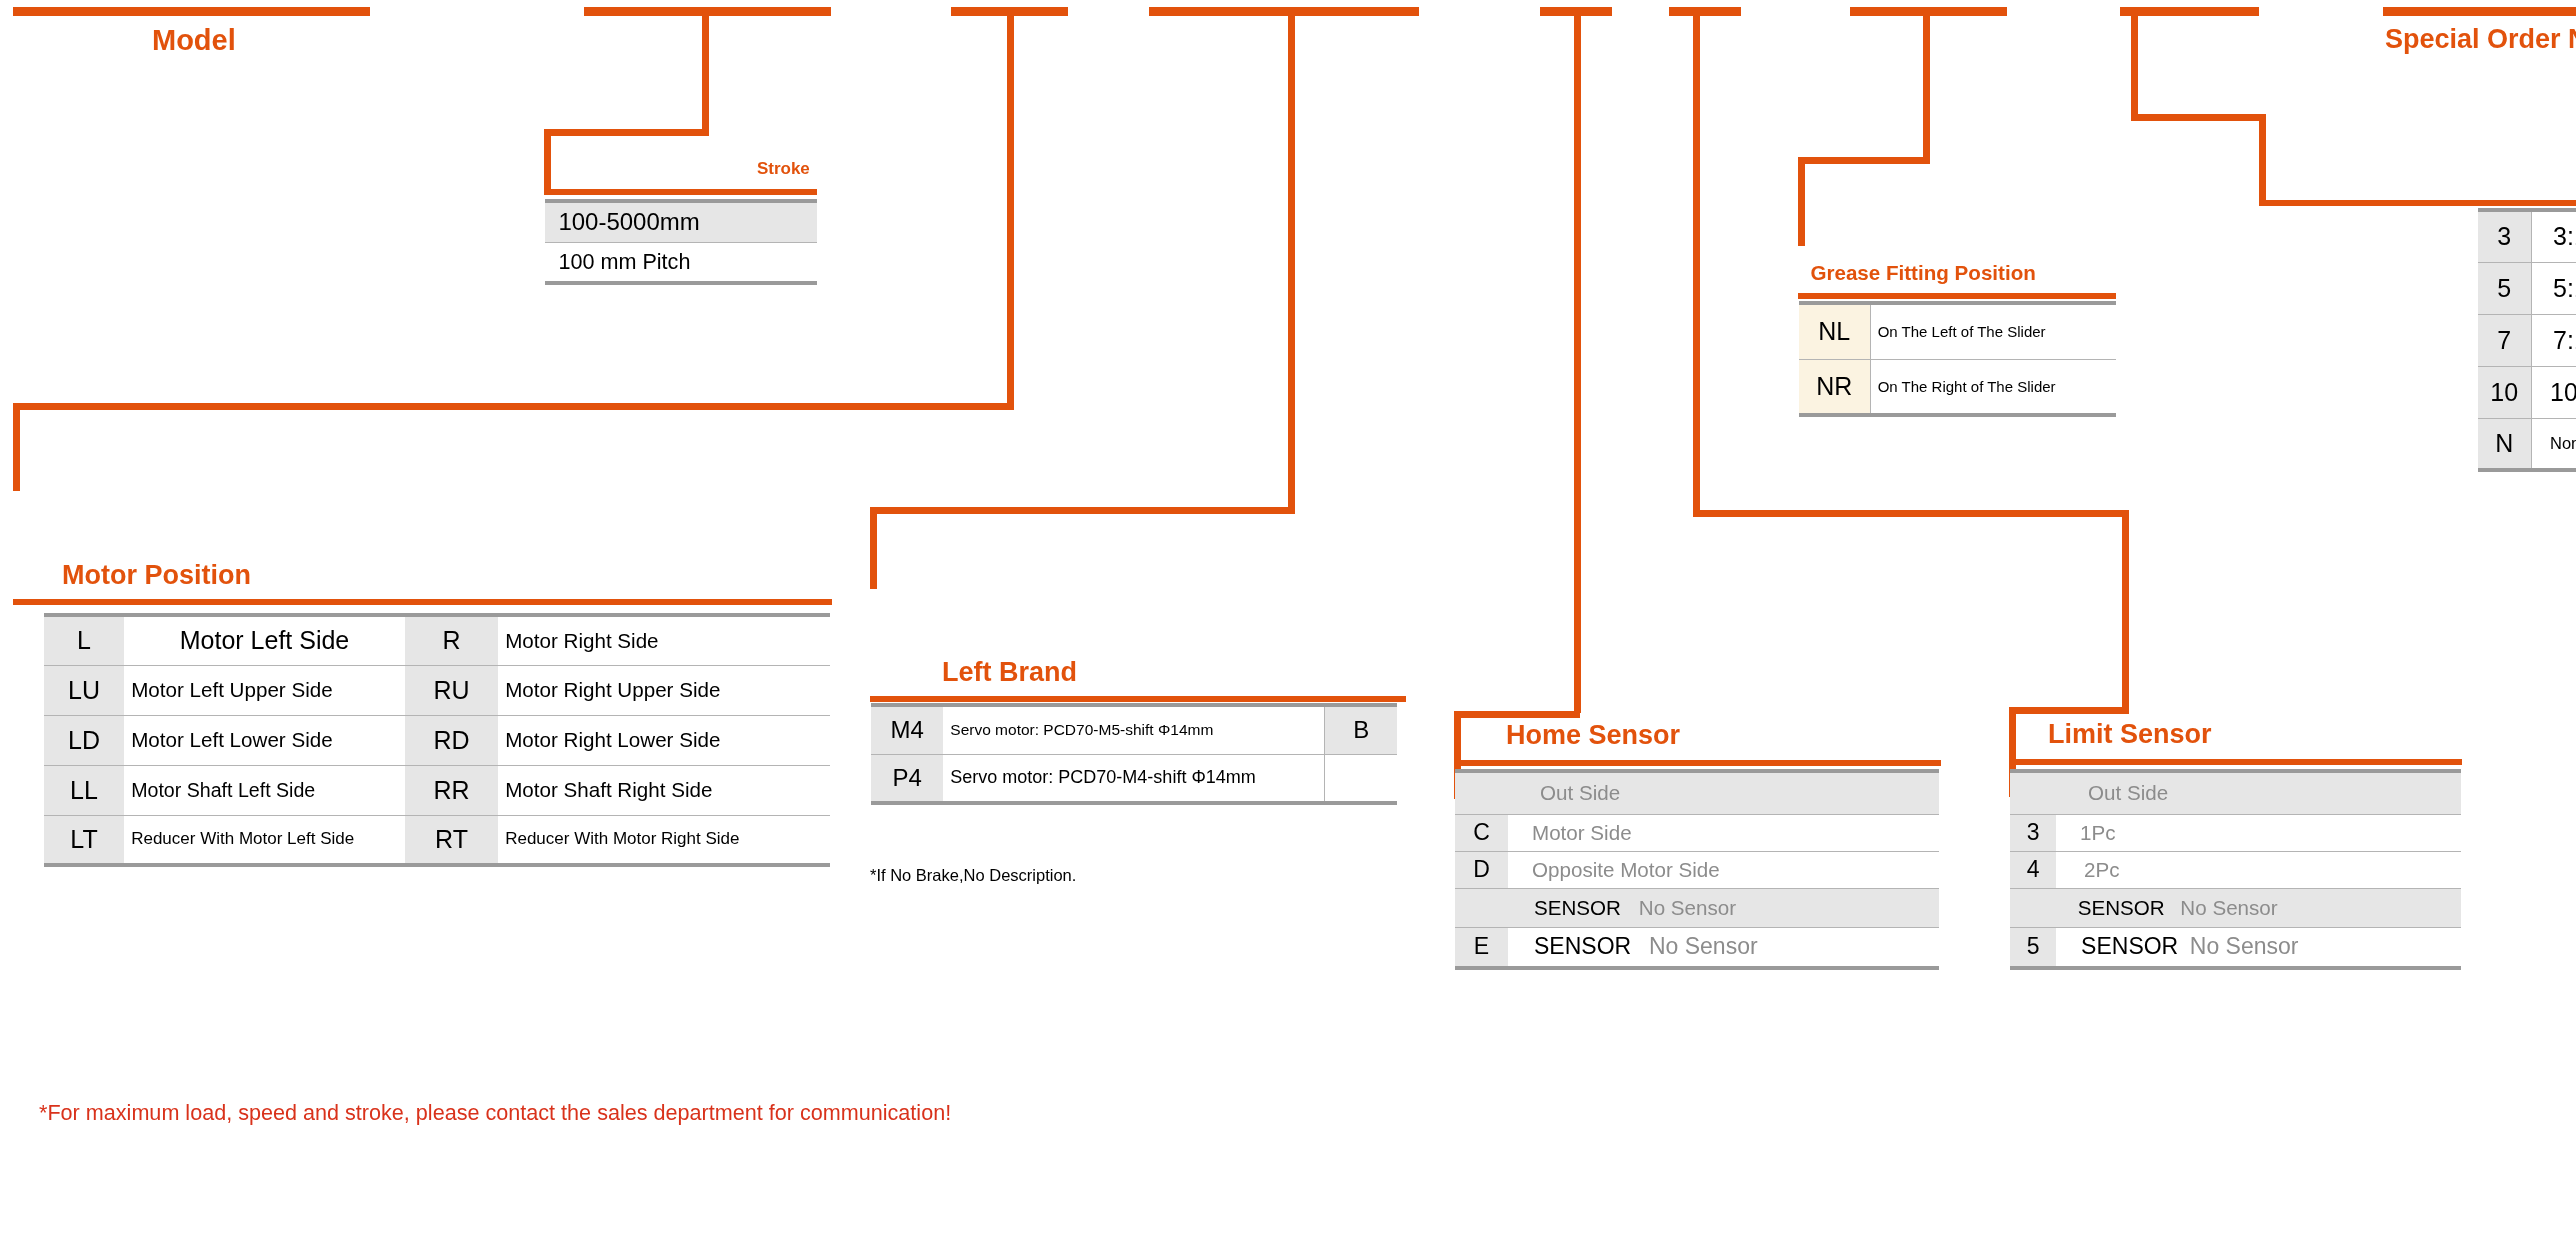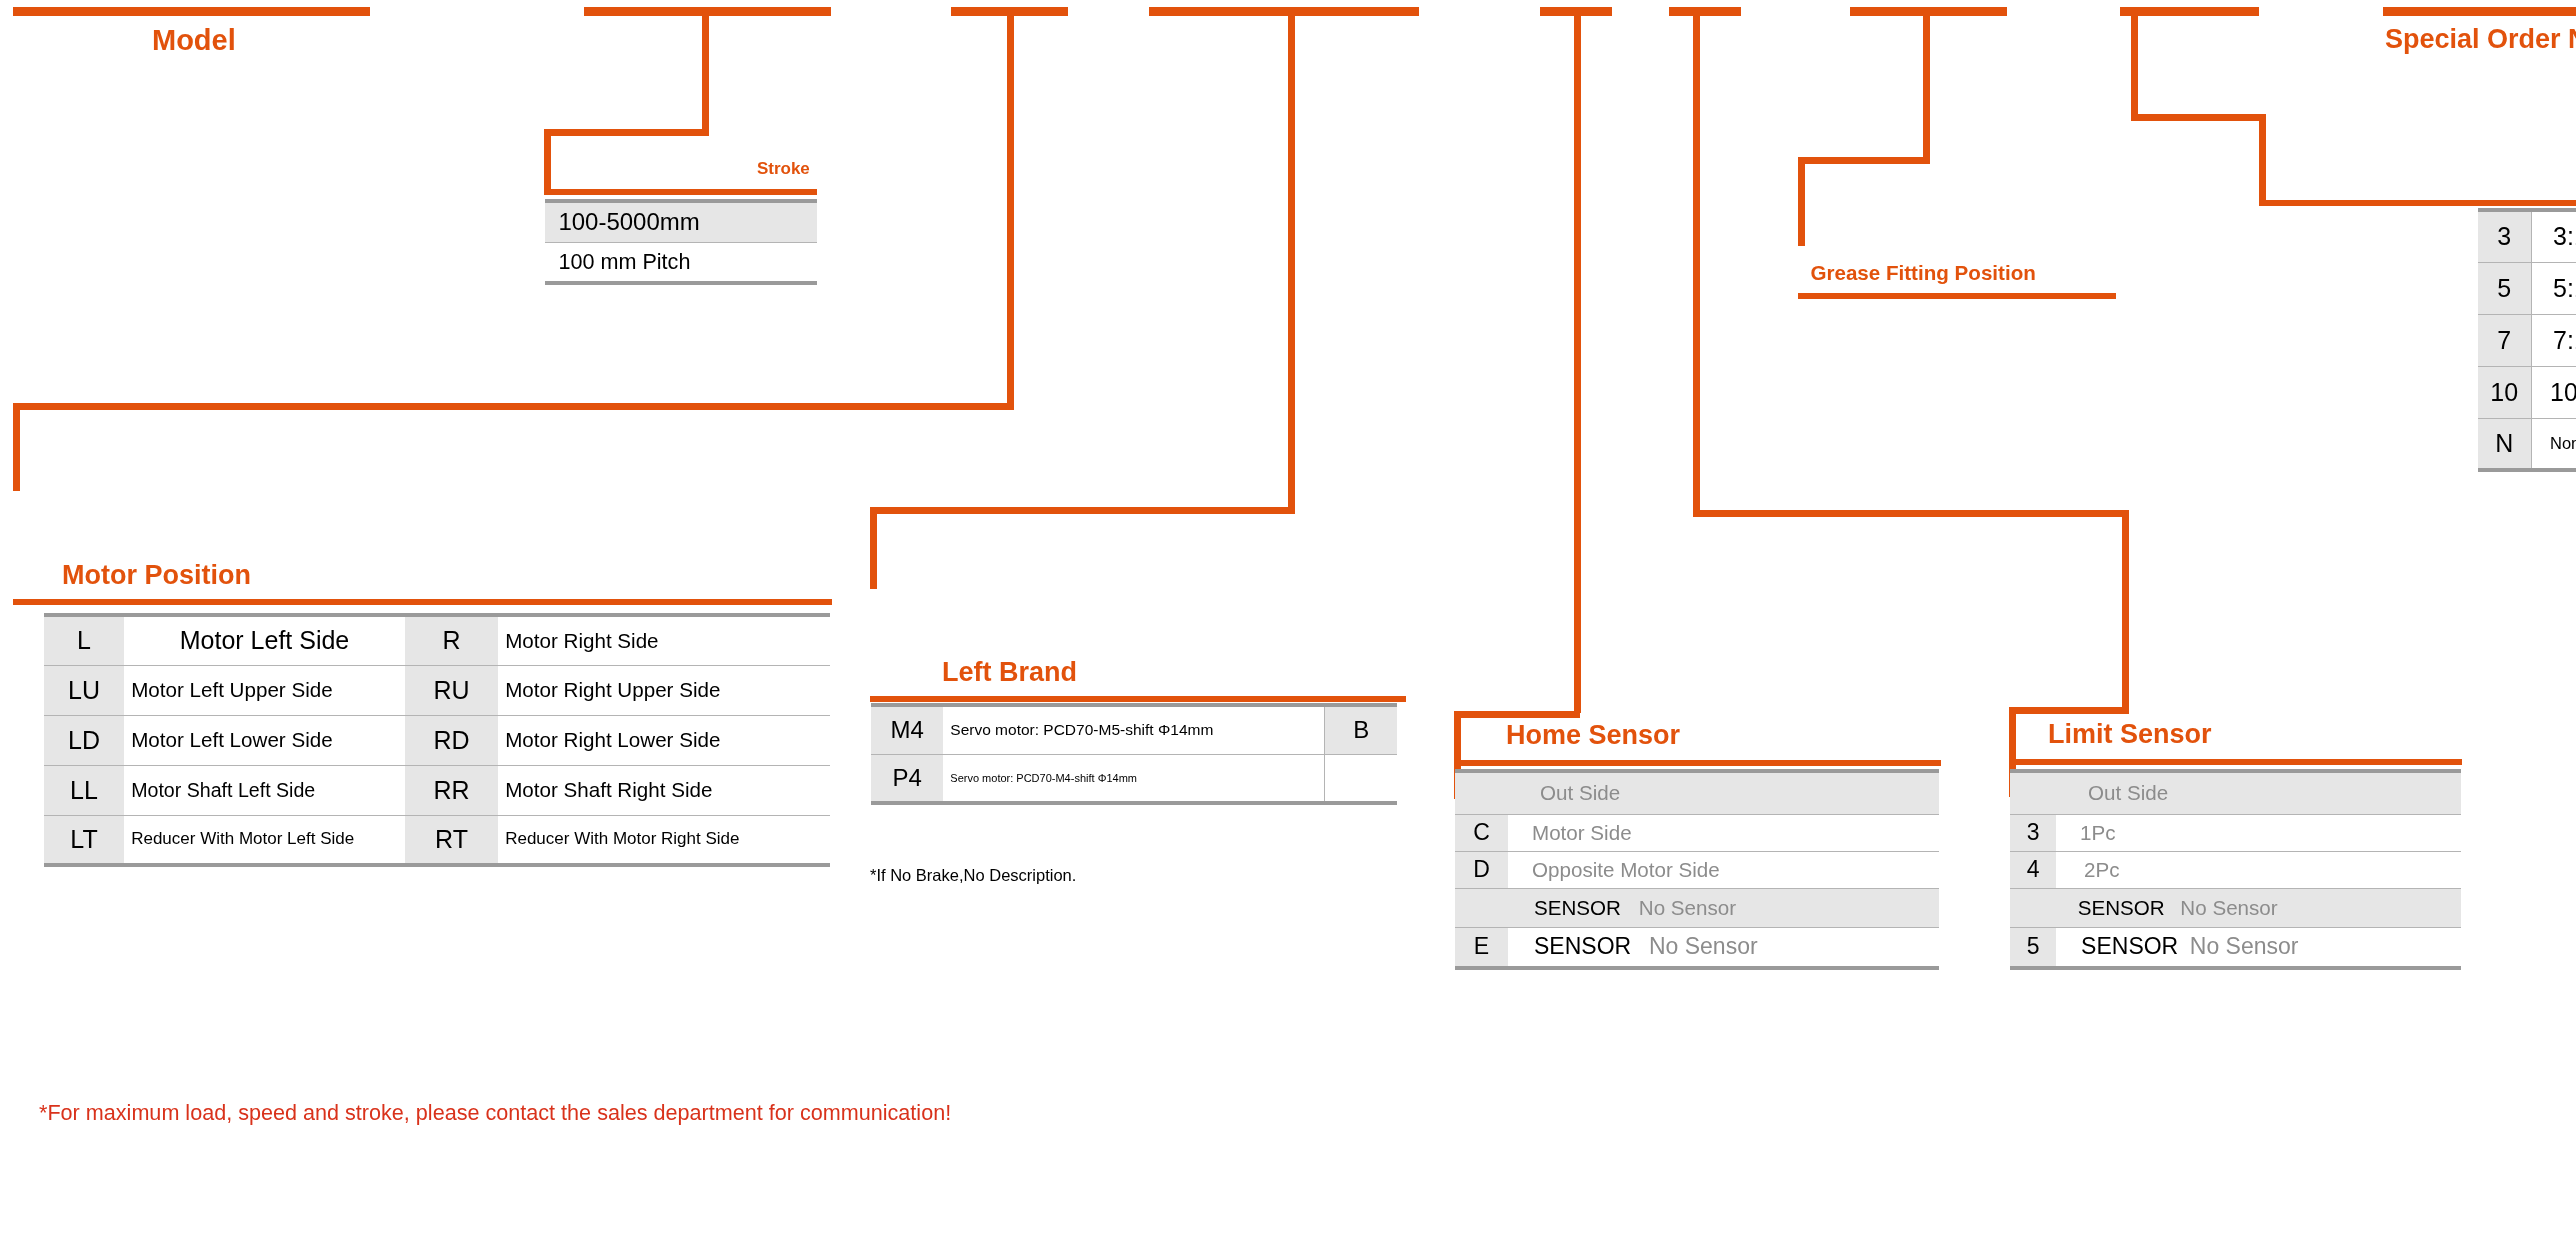--- a/index.html
+++ b/index.html
@@ -190,21 +190,21 @@
         <col style="width:72px">
       </colgroup>
     <tbody>
       <tr>
         <td class="k" style="font-size:24px;height:49px;">M4</td>
         <td class="v sep-col" style="font-size:15.5px;">Servo motor: PCD70-M5-shift Φ14mm</td>
         <td class="k" style="font-size:24px;">B</td>
       </tr>
       <tr>
         <td class="k" style="font-size:24px;height:49px;">P4</td>
-        <td class="v sep-col" style="font-size:11px;margin-left:32px;">Servo motor: PCD70-M4-shift Φ14mm</td>
+        <td class="v sep-col" style="font-size:18px;margin-left:32px;">Servo motor: PCD70-M4-shift Φ14mm</td>
         <td class="v"></td>
       </tr>
     </tbody>
   </table>
 
   <div class="note" style="left:870px; top:866px; font-size:16.5px;">*If No Brake,No Description.</div>
 
   <div class="sect" style="left:1454px; top:649px; width:487px; height:117px;text-decoration:underline;">
     <div class="sect-head no-left"></div>
     <div class="sect-title" style="left:52px; bottom:17.5px; font-size:27px;">Home Sensor</div>
@@ -243,20 +243,36 @@
         </td>
       </tr>
     </tbody>
   </table>
 
   <div class="sect" style="left:1798px; top:201px; width:318px; height:98px;">
     <div class="sect-head no-left"></div>
     <div class="sect-title" style="left:12.4px; bottom:15.5px; font-size:20.6px;">Grease Fitting Position</div>
   </div>
 
+  <table class="otable" style="left:1799px; top:301px; width:317px;">
+    <colgroup>
+        <col style="width:71px">
+        <col style="width:246px">
+      </colgroup>
+    <tbody>
+      <tr>
+        <td class="kc sep-col" style="font-size:25px;height:56px;">NL</td>
+        <td class="v" style="font-size:15px;">On The Left of The Slider</td>
+      </tr>
+      <tr>
+        <td class="kc sep-col" style="font-size:25px;height:56px;">NR</td>
+        <td class="v" style="font-size:15px;">On The Right of The Slider</td>
+      </tr>
+    </tbody>
+  </table>
 
   <div class="sect" style="left:2009px; top:647px; width:453px; height:118px;">
     <div class="sect-head no-left"></div>
     <div class="sect-title" style="left:39px; bottom:17.5px; font-size:27px;">Limit Sensor</div>
   </div>
 
   <table class="otable" style="left:2010px; top:769px; width:451px;">
     <colgroup>
         <col style="width:46px">
         <col style="width:404px">

